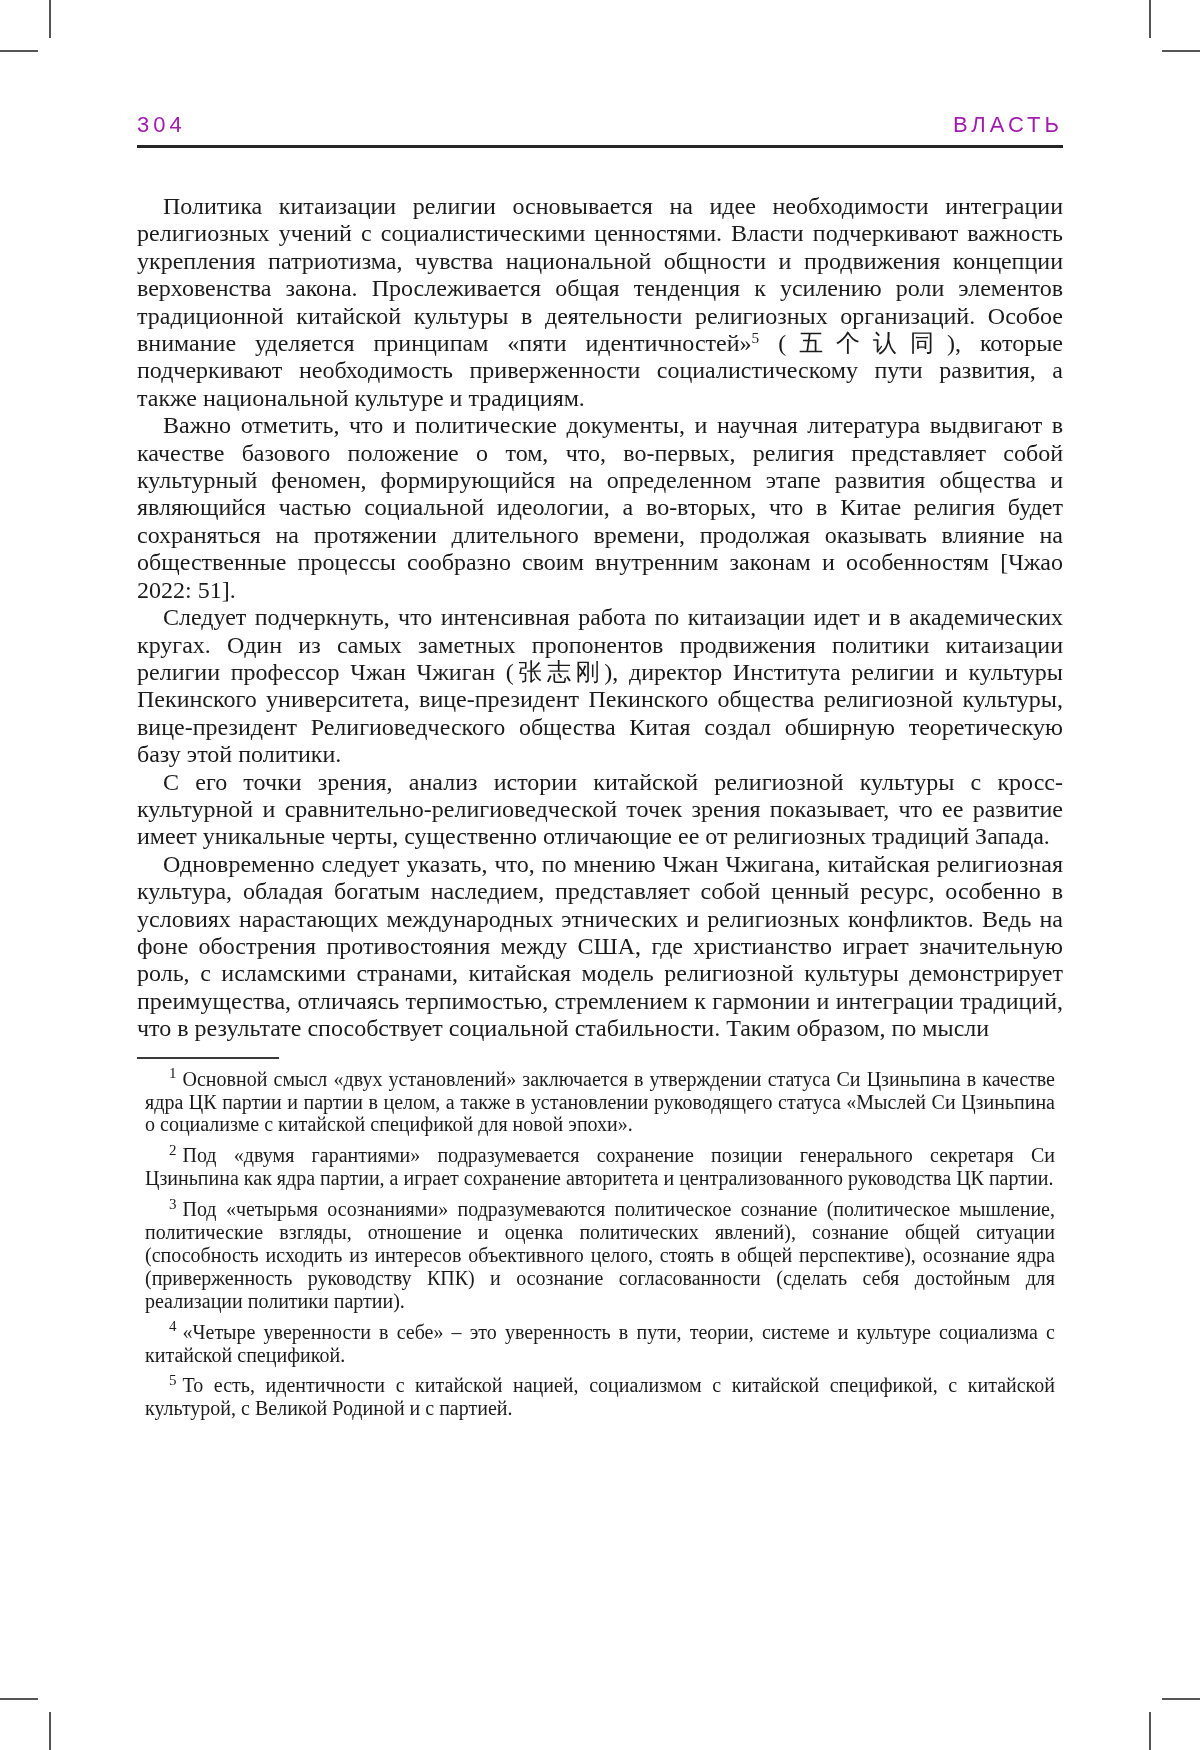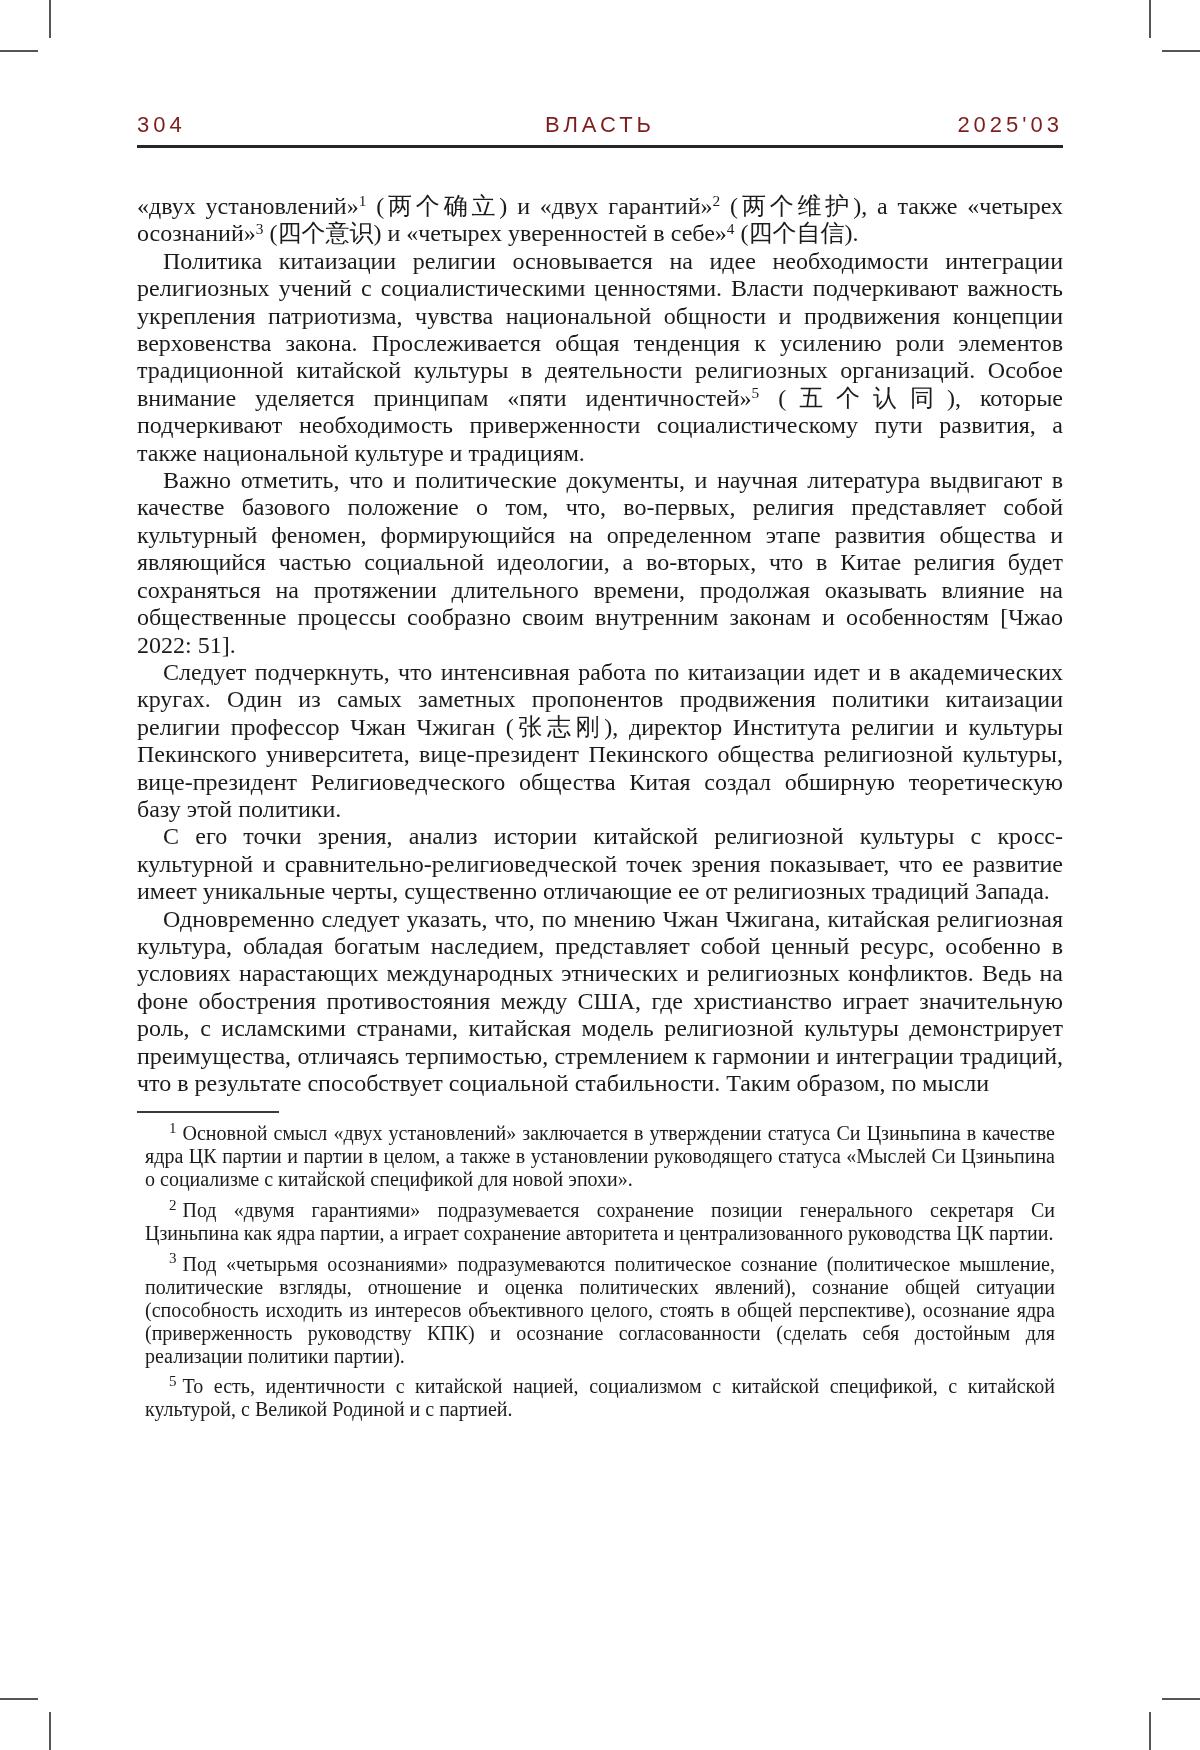--- a/index.html
+++ b/index.html
@@ -37,21 +37,21 @@
     left: 137px;
     top: 112px;
     width: 926px;
   }
   .header-row {
     display: flex;
     align-items: baseline;
     font-family: "Liberation Sans", sans-serif;
     font-size: 22px;
     letter-spacing: 4px;
-    color: #7f1d1d;
+    color: #a21caf;
     line-height: 25px;
   }
   .h-left  { flex: 1; text-align: left; }
   .h-mid   { flex: 0 0 auto; text-align: left; }
   .h-right { flex: 1; text-align: right; }
   .header-rule {
     height: 3px;
     background: #262626;
     margin-top: 8px;
   }
@@ -108,36 +108,35 @@
   <div class="crop h bl-h"></div>
   <div class="crop v bl-v"></div>
   <div class="crop h br-h"></div>
   <div class="crop v br-v"></div>
 
   <div class="content">
 
     <div class="header-row">
       <span class="h-left">304</span>
       <span class="h-mid">ВЛАСТЬ</span>
-      <span class="h-right">2025'03</span>
     </div>
     <div class="header-rule"></div>
 
     <div class="body-text">
-      <p>«двух установлений»<sup class="fref">1</sup> (两个确立) и «двух гарантий»<sup class="fref">2</sup> (两个维护), а также «четырех осознаний»<sup class="fref">3</sup> (四个意识) и «четырех уверенностей в себе»<sup class="fref">4</sup> (四个自信).</p>
       <p class="indent">Политика китаизации религии основывается на идее необходимости интеграции религиозных учений с социалистическими ценностями. Власти подчеркивают важность укрепления патриотизма, чувства национальной общности и продвижения концепции верховенства закона. Прослеживается общая тенденция к усилению роли элементов традиционной китайской культуры в деятельности религиозных организаций. Особое внимание уделяется принципам «пяти идентичностей»<sup class="fref">5</sup> (五个认同), которые подчеркивают необходимость приверженности социалистическому пути развития, а также национальной культуре и традициям.</p>
       <p class="indent">Важно отметить, что и политические документы, и научная литература выдвигают в качестве базового положение о том, что, во-первых, религия представляет собой культурный феномен, формирующийся на определенном этапе развития общества и являющийся частью социальной идеологии, а во-вторых, что в Китае религия будет сохраняться на протяжении длительного времени, продолжая оказывать влияние на общественные процессы сообразно своим внутренним законам и особенностям [Чжао 2022: 51].</p>
       <p class="indent">Следует подчеркнуть, что интенсивная работа по китаизации идет и в академических кругах. Один из самых заметных пропонентов продвижения политики китаизации религии профессор Чжан Чжиган (张志刚), директор Института религии и культуры Пекинского университета, вице-президент Пекинского общества религиозной культуры, вице-президент Религиоведческого общества Китая создал обширную теоретическую базу этой политики.</p>
       <p class="indent">С его точки зрения, анализ истории китайской религиозной культуры с кросс-культурной и сравнительно-религиоведческой точек зрения показывает, что ее развитие имеет уникальные черты, существенно отличающие ее от религиозных традиций Запада.</p>
       <p class="indent">Одновременно следует указать, что, по мнению Чжан Чжигана, китайская религиозная культура, обладая богатым наследием, представляет собой ценный ресурс, особенно в условиях нарастающих международных этнических и религиозных конфликтов. Ведь на фоне обострения противостояния между США, где христианство играет значительную роль, с исламскими странами, китайская модель религиозной культуры демонстрирует преимущества, отличаясь терпимостью, стремлением к гармонии и интеграции традиций, что в результате способствует социальной стабильности. Таким образом, по мысли</p>
     </div>
 
     <div class="fnote-sep"></div>
 
     <div class="footnotes">
       <p><sup class="fref">1</sup><span>Основной смысл «двух установлений» заключается в утверждении статуса Си Цзиньпина в качестве ядра ЦК партии и партии в целом, а также в установлении руководящего статуса «Мыслей Си Цзиньпина о социализме с китайской спецификой для новой эпохи».</span></p>
       <p><sup class="fref">2</sup><span>Под «двумя гарантиями» подразумевается сохранение позиции генерального секретаря Си Цзиньпина как ядра партии, а играет сохранение авторитета и централизованного руководства ЦК партии.</span></p>
       <p><sup class="fref">3</sup><span>Под «четырьмя осознаниями» подразумеваются политическое сознание (политическое мышление, политические взгляды, отношение и оценка политических явлений), сознание общей ситуации (способность исходить из интересов объективного целого, стоять в общей перспективе), осознание ядра (приверженность руководству КПК) и осознание согласованности (сделать себя достойным для реализации политики партии).</span></p>
+      <p><sup class="fref">4</sup><span>«Четыре уверенности в себе» – это уверенность в пути, теории, системе и культуре социализма с китайской спецификой.</span></p>
       <p><sup class="fref">5</sup><span>То есть, идентичности с китайской нацией, социализмом с китайской спецификой, с китайской культурой, с Великой Родиной и с партией.</span></p>
     </div>
 
   </div>
 </div>
 
 </body></html>

